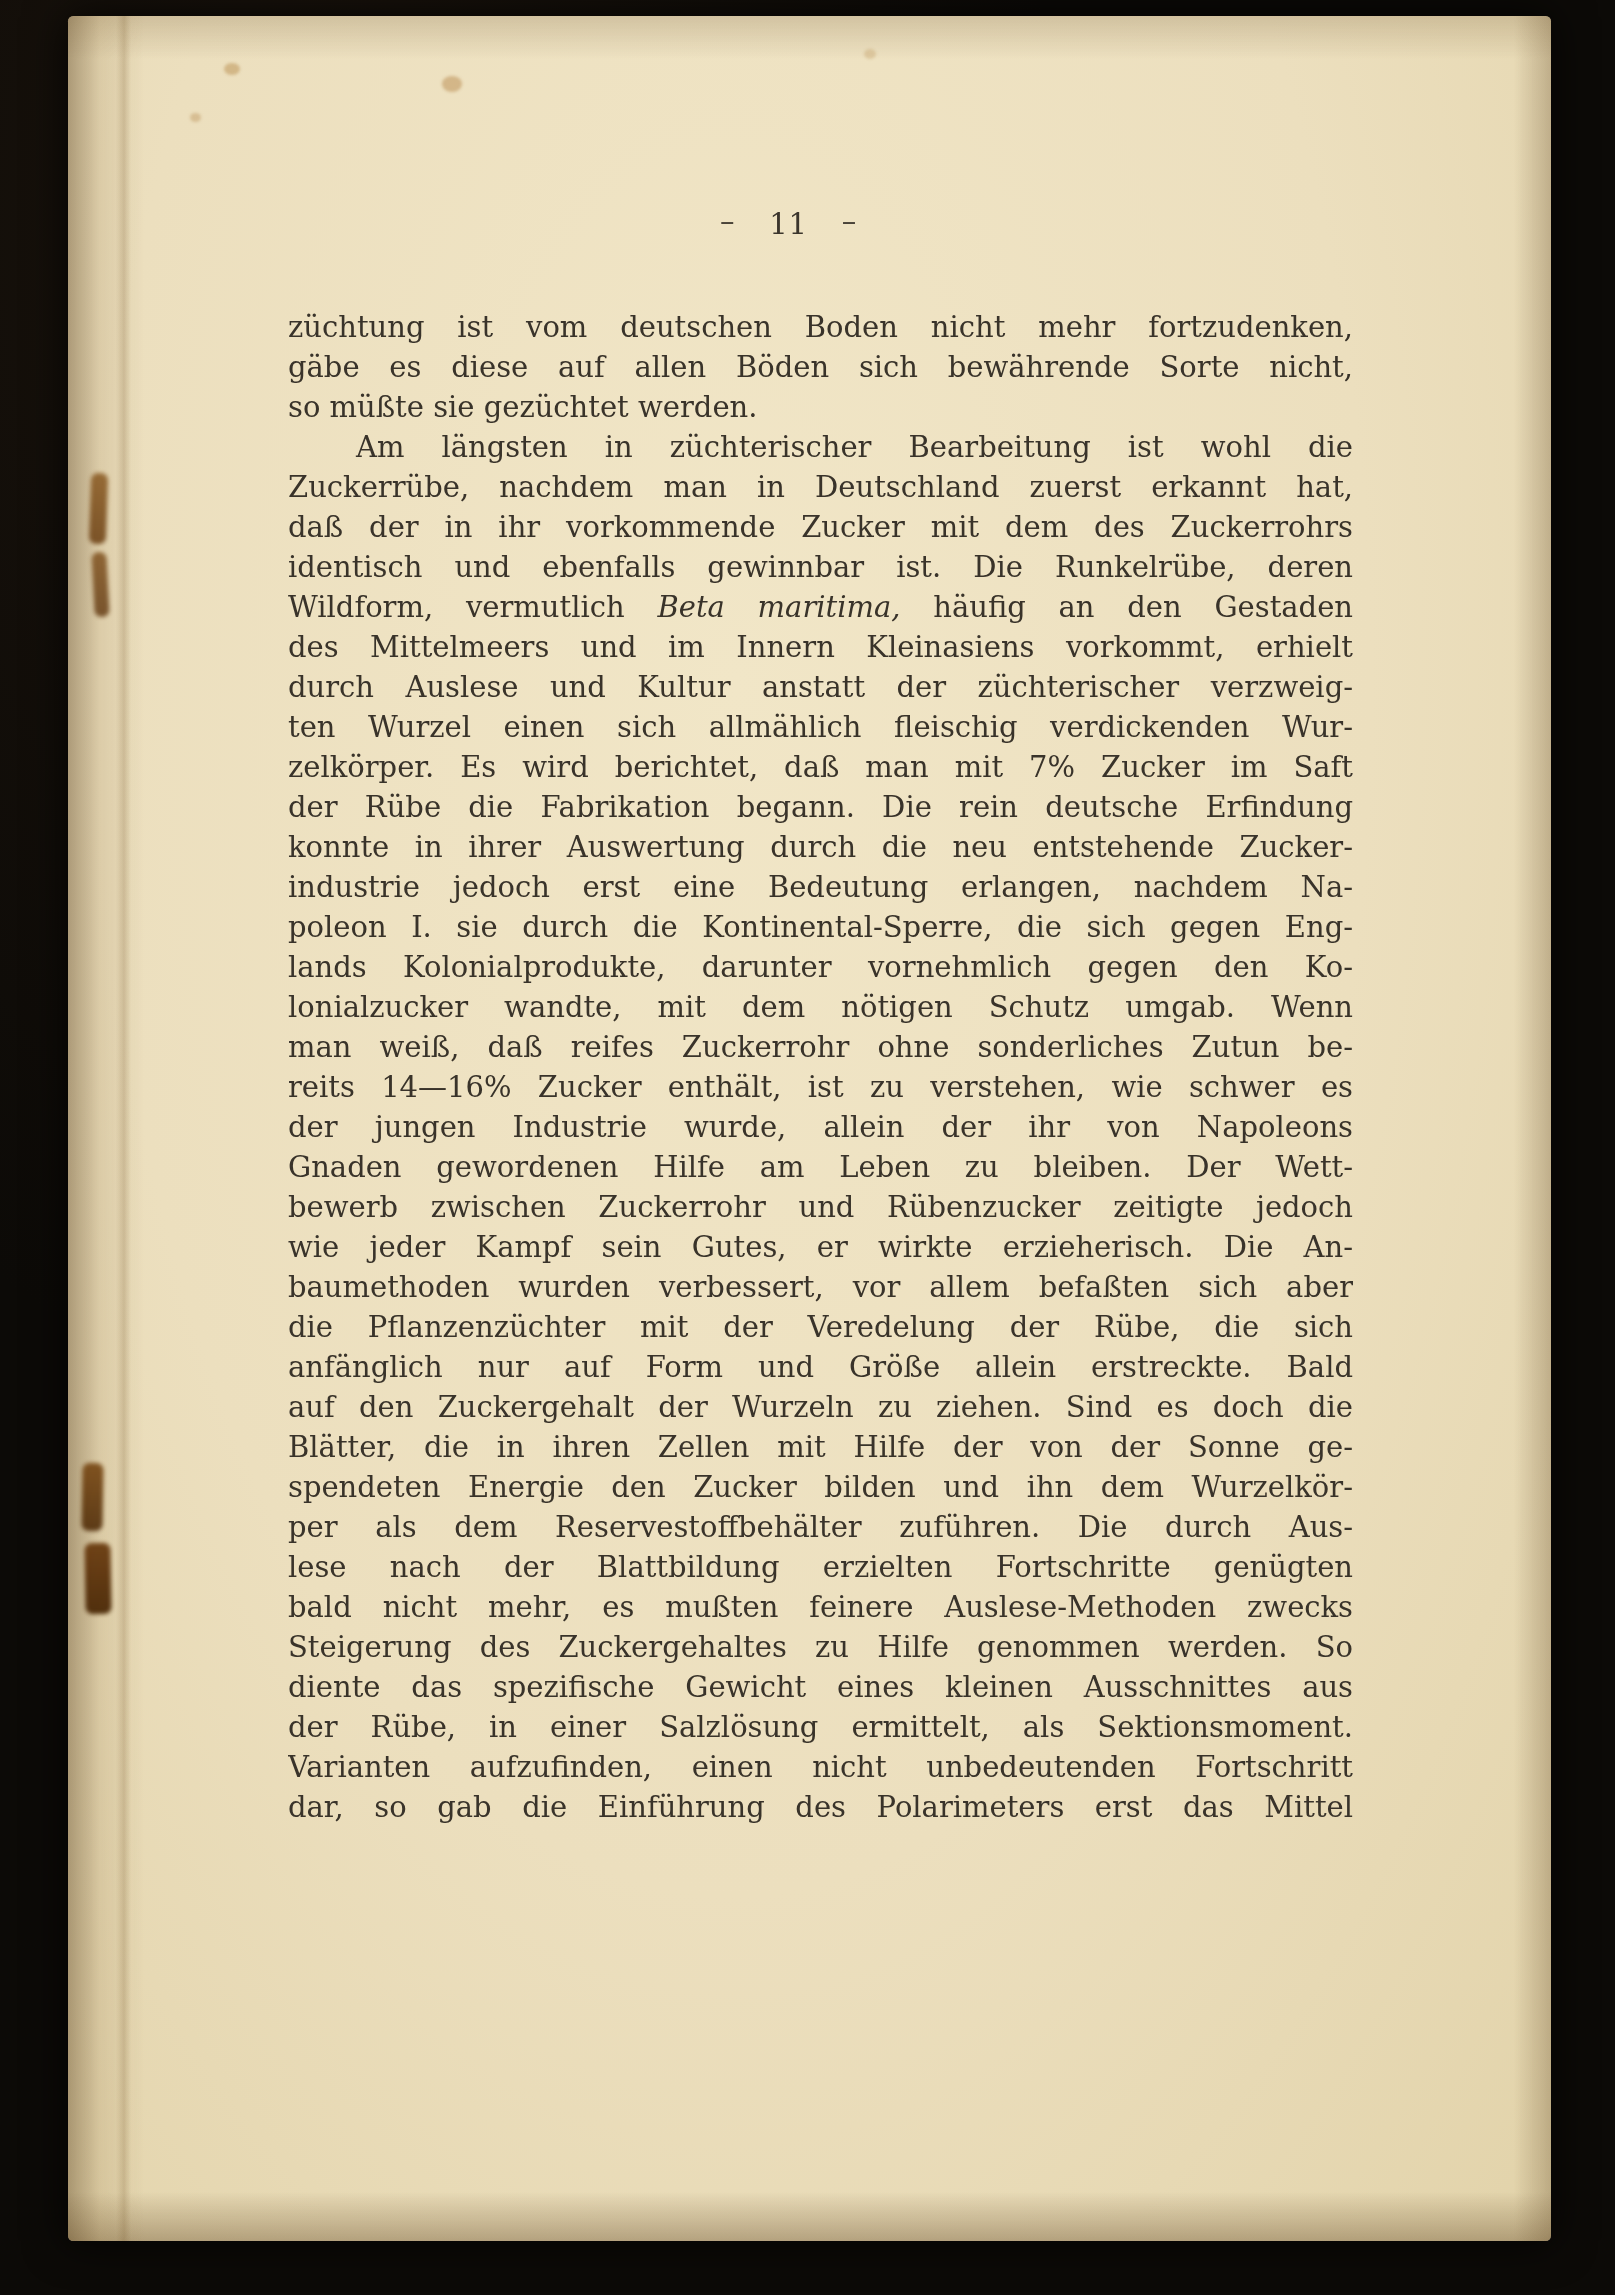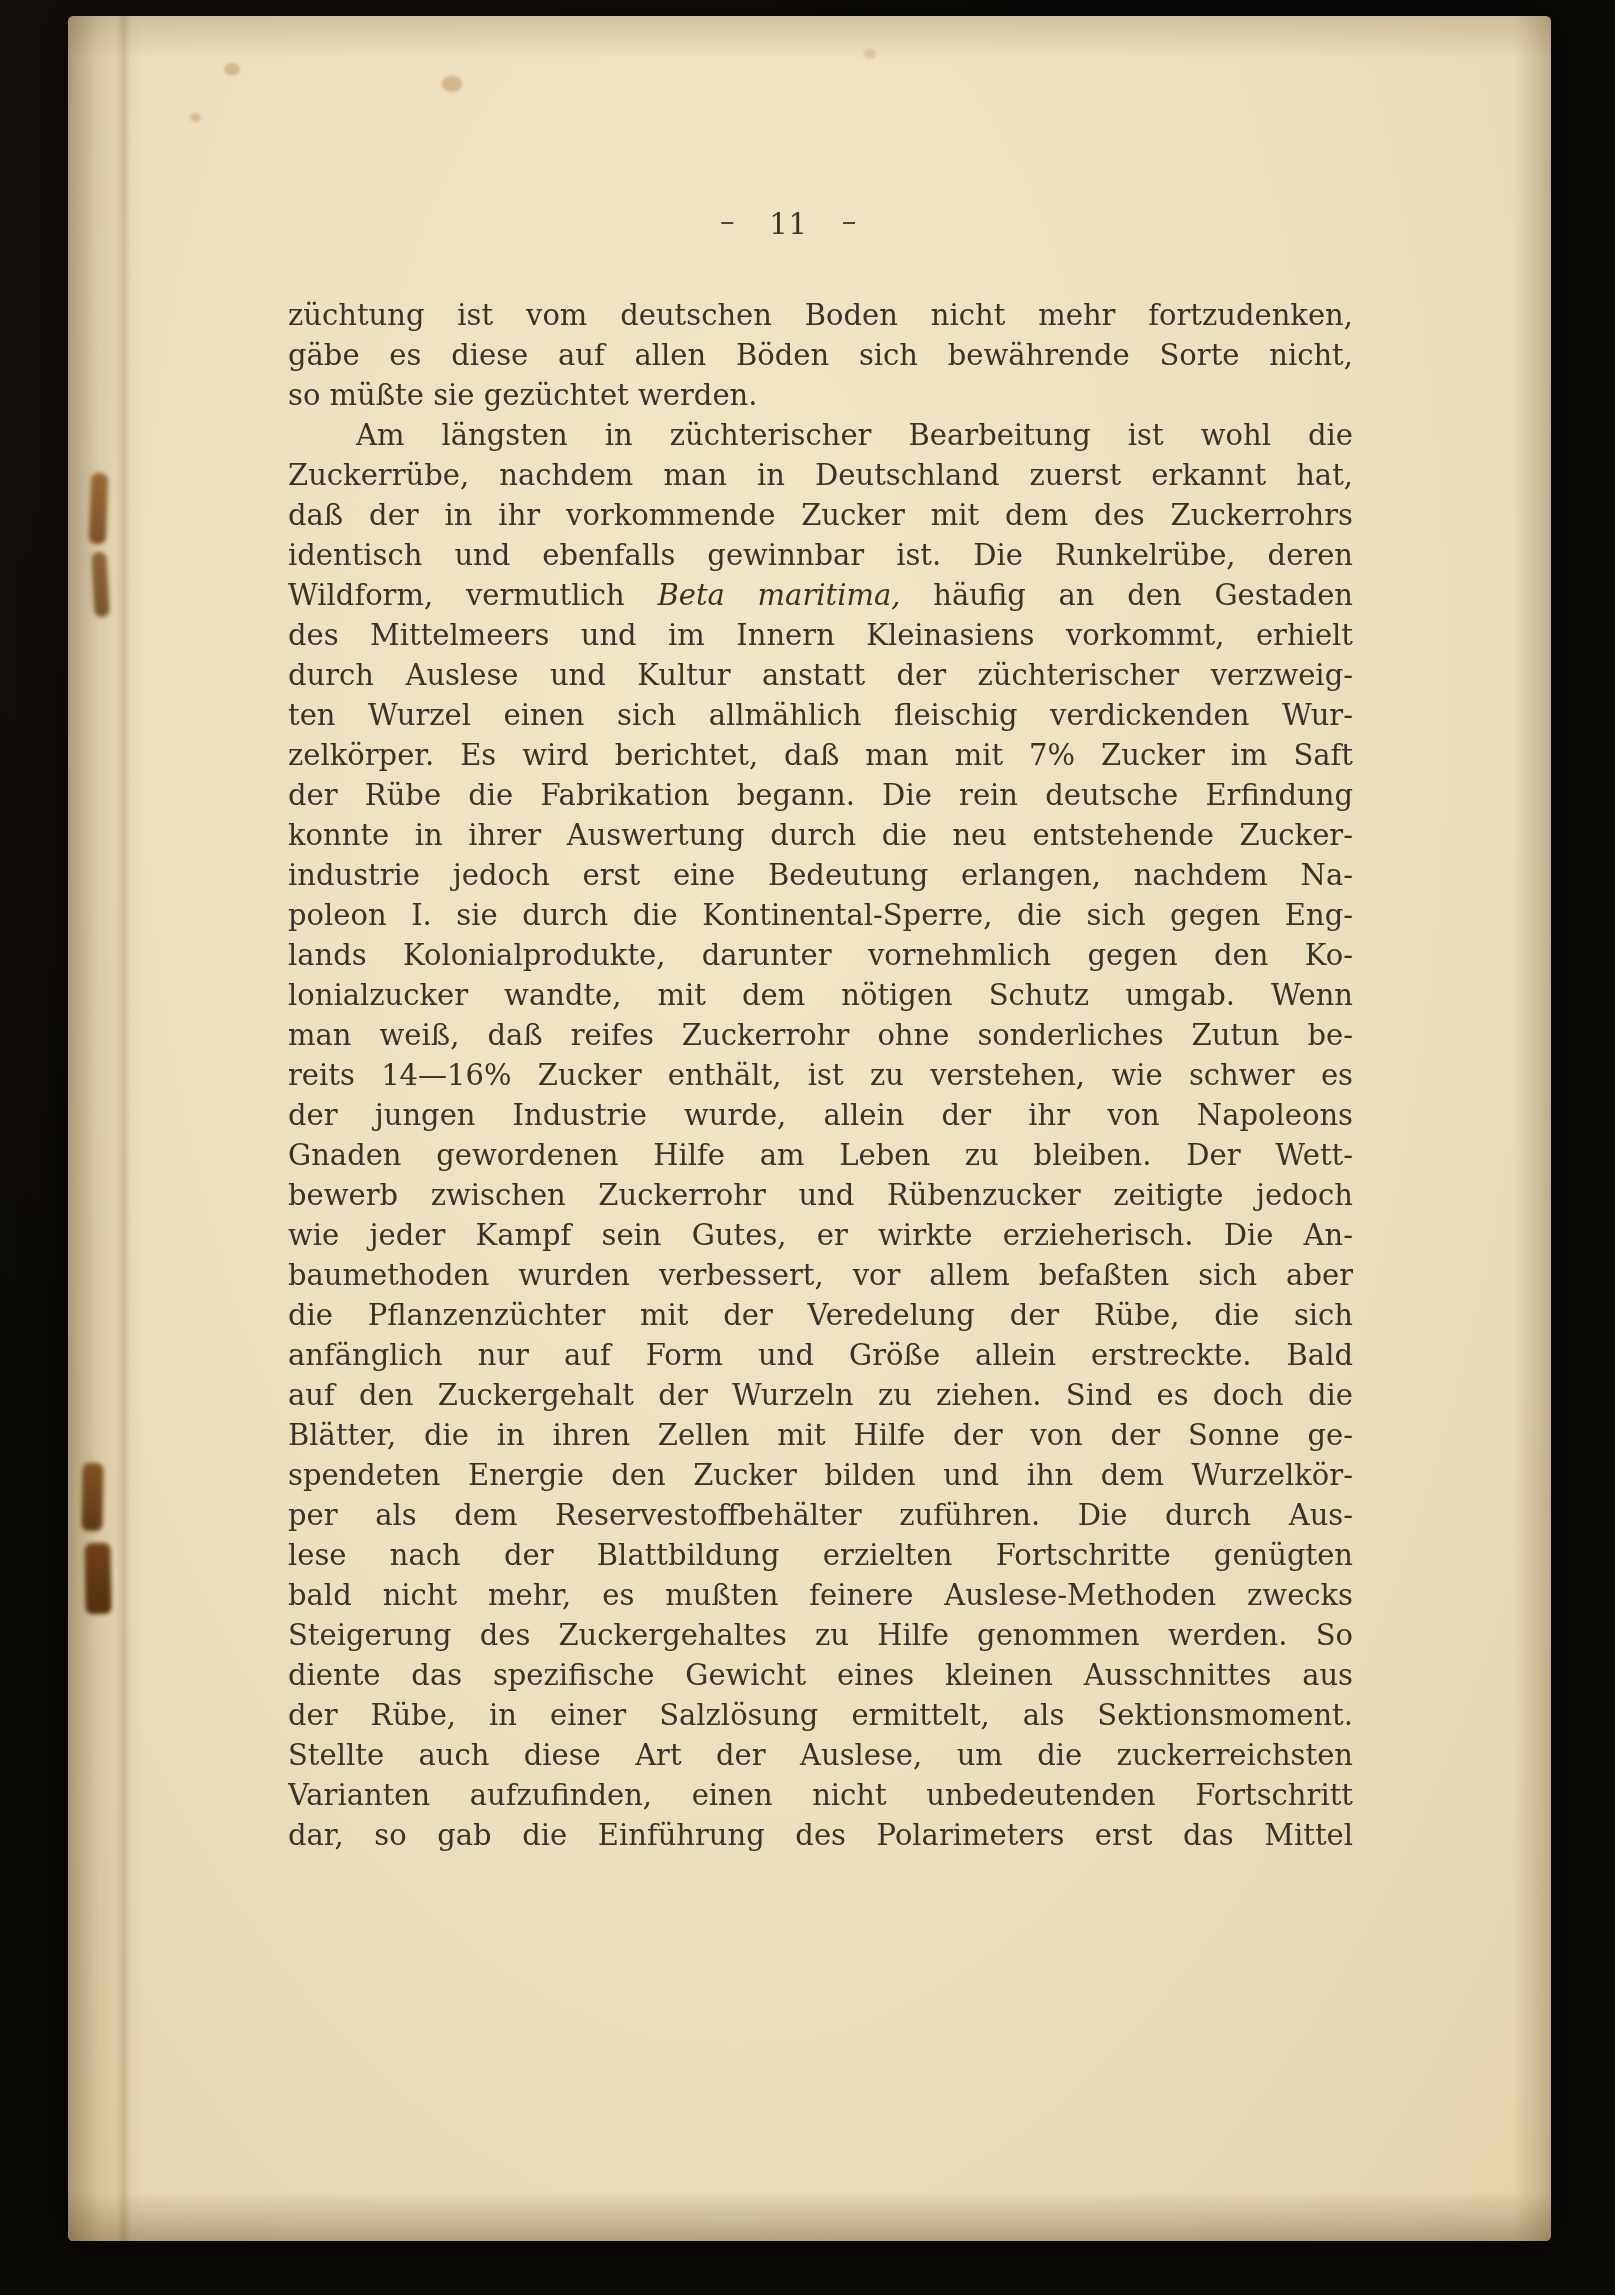--- a/index.html
+++ b/index.html
@@ -51,21 +51,21 @@
     width: 1067px;
     text-align: center;
     font-size: 29px;
     color: #3b352c;
     letter-spacing: 0.8px;
   }
   .page-header .dash { margin: 0 34px; position: relative; top: -3.1px; color: #4a4338; }
   .page-header .pagenum { font-weight: normal; }
   .text-block {
     position: absolute;
-    left: 288px; top: 295px;
+    left: 288px; top: 307px;
     width: 1065px;
     font-size: 29px;
     line-height: 40px;
     color: #39332a;
   }
   .line {
     height: 40px;
     overflow: hidden;
     text-align: justify;
     text-align-last: justify;
@@ -125,18 +125,17 @@
       <div class="line">anfänglich nur auf Form und Größe allein erstreckte. Bald</div>
       <div class="line">auf den Zuckergehalt der Wurzeln zu ziehen. Sind es doch die</div>
       <div class="line">Blätter, die in ihren Zellen mit Hilfe der von der Sonne ge-</div>
       <div class="line">spendeten Energie den Zucker bilden und ihn dem Wurzelkör-</div>
       <div class="line">per als dem Reservestoffbehälter zuführen. Die durch Aus-</div>
       <div class="line">lese nach der Blattbildung erzielten Fortschritte genügten</div>
       <div class="line">bald nicht mehr, es mußten feinere Auslese-Methoden zwecks</div>
       <div class="line">Steigerung des Zuckergehaltes zu Hilfe genommen werden. So</div>
       <div class="line">diente das spezifische Gewicht eines kleinen Ausschnittes aus</div>
       <div class="line">der Rübe, in einer Salzlösung ermittelt, als Sektionsmoment.</div>
-      <div class="line">Stellte auch diese Art der Auslese, um die zuckerreichsten</div>
       <div class="line">Varianten aufzufinden, einen nicht unbedeutenden Fortschritt</div>
       <div class="line">dar, so gab die Einführung des Polarimeters erst das Mittel</div>
     </div>
 </div>
 
 
 </body></html>

